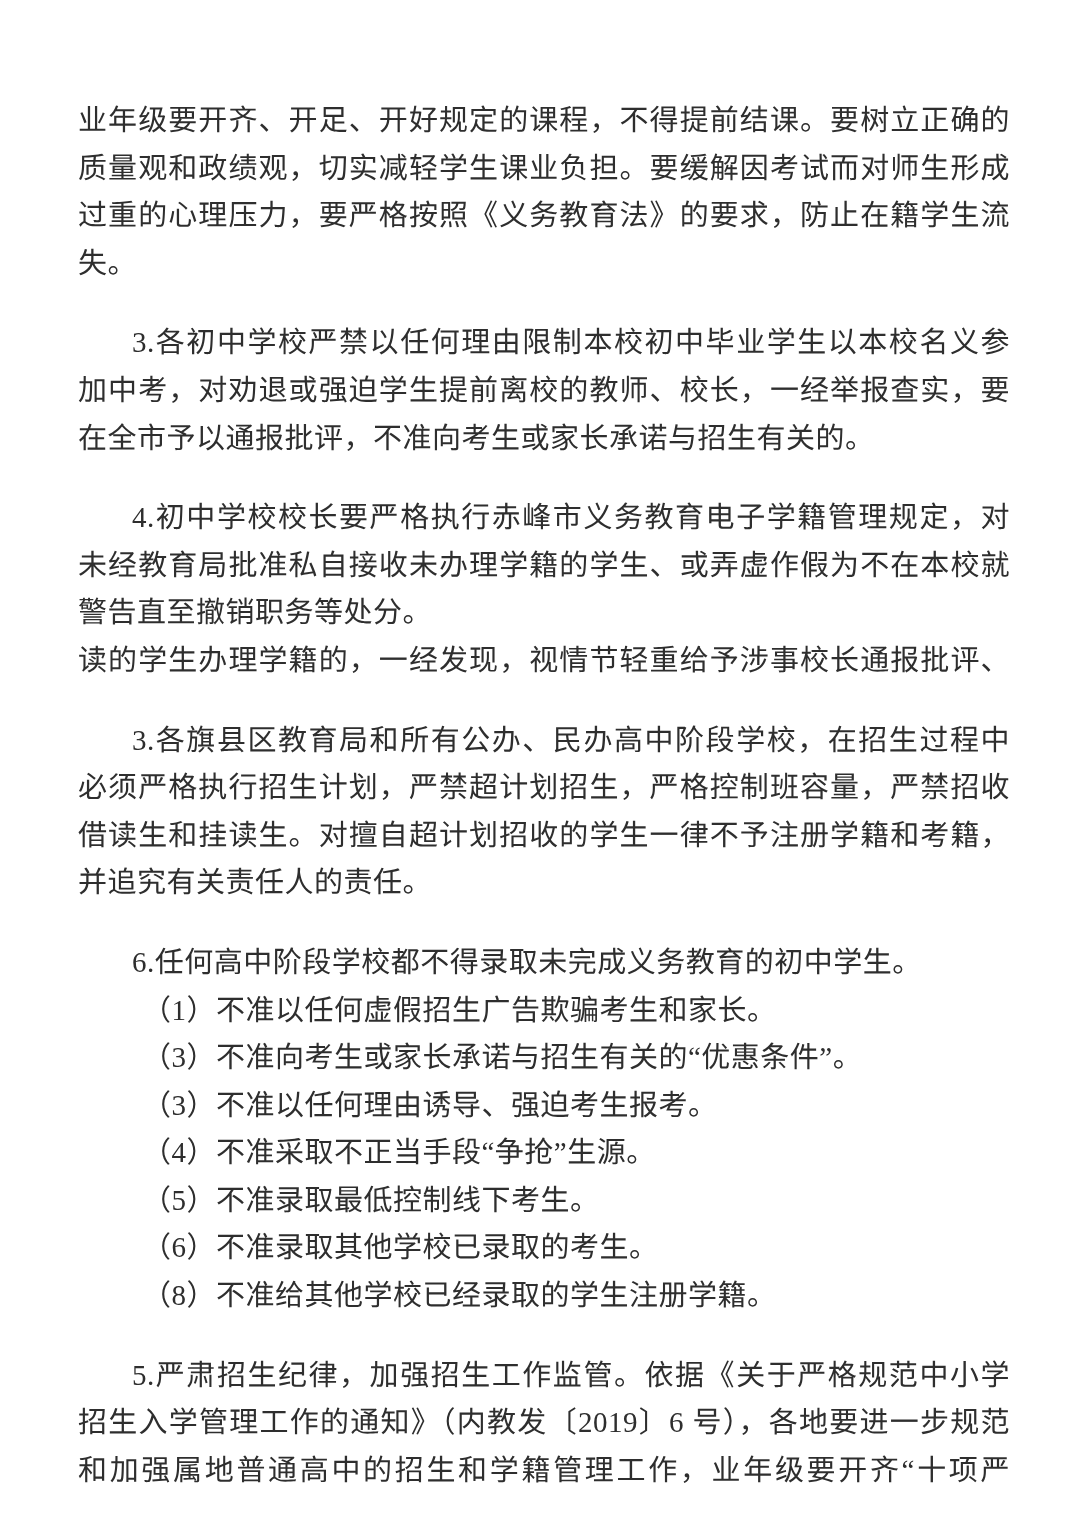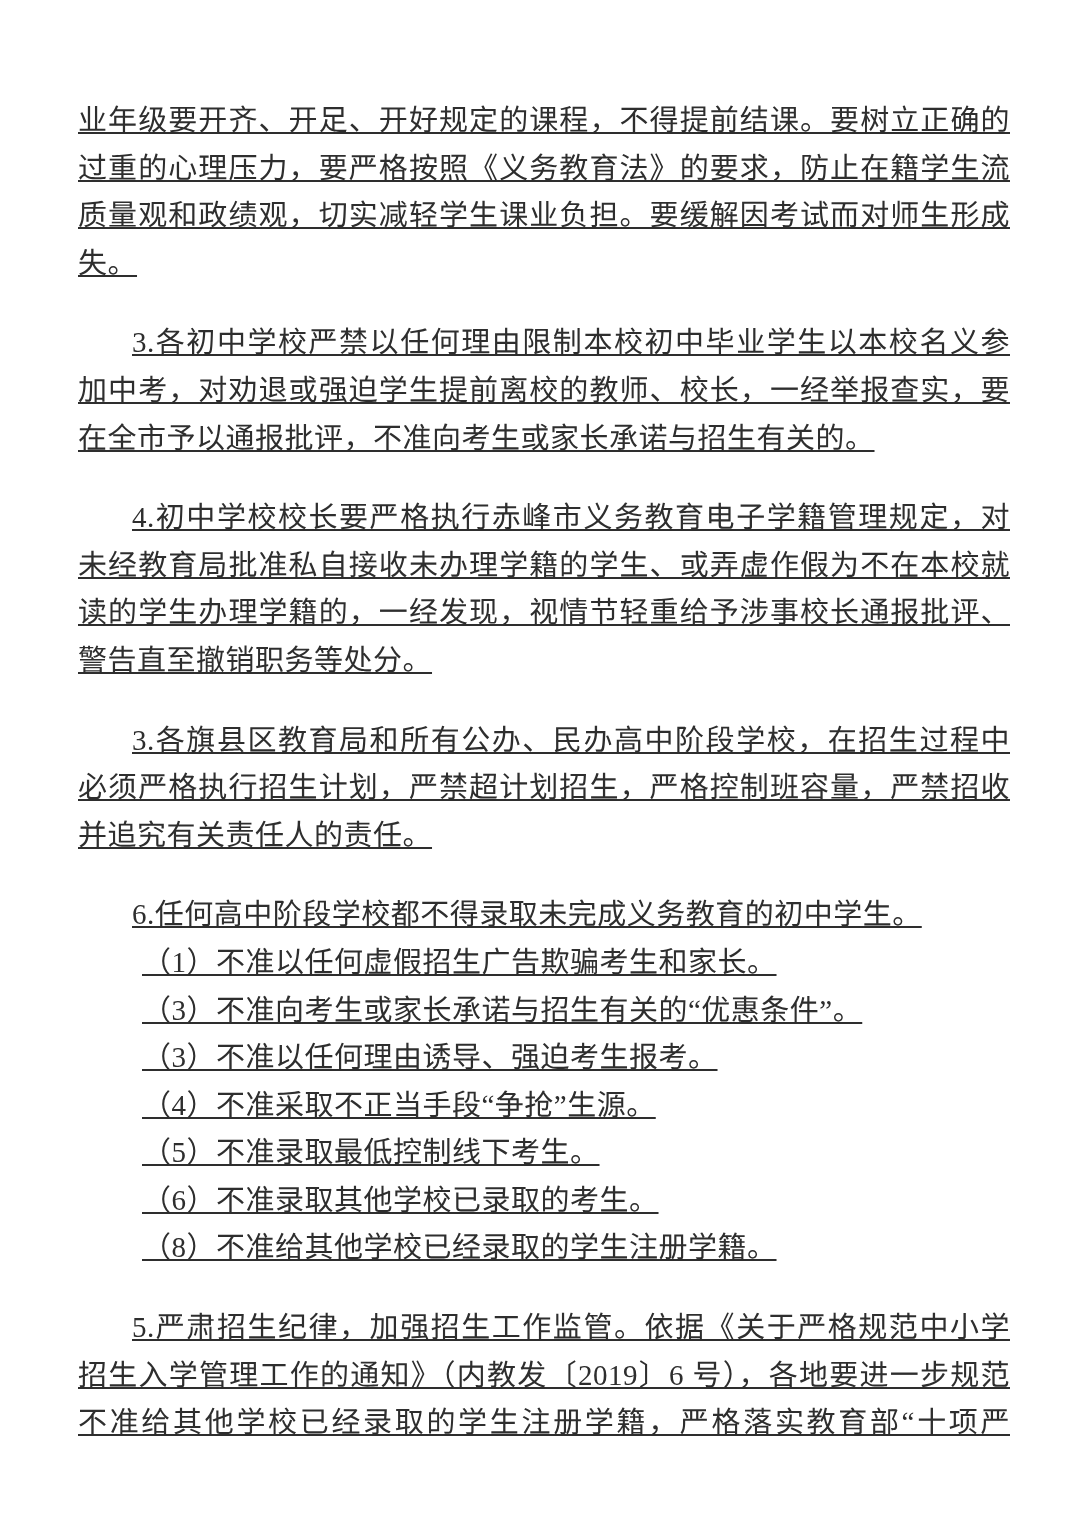--- a/index.html
+++ b/index.html
@@ -29,58 +29,58 @@
   }
   .line {
     height: 47.6px;
     line-height: 47.6px;
     overflow: hidden;
     text-align: justify;
     text-align-last: justify;
     text-justify: inter-character;
     letter-spacing: 0.5px;
     white-space: normal;
-    text-decoration: underline;
   }
   .line.end {
     text-align-last: left;
   }
   .para.item > .line.first {
     padding-left: 54px;
     margin-top: 32px;
   }
   .para.subitem > .line.first {
     padding-left: 64px;
   }
 </style>
 </head>
 <body>
 
 <div class="page" style="background: rgb(255, 255, 255);">
   <div class="doc" style="color: rgb(46, 46, 46);">
       <div class="para body">
         <div class="line first">业年级要开齐、开足、开好规定的课程，不得提前结课。要树立正确的</div>
+        <div class="line">质量观和政绩观，切实减轻学生课业负担。要缓解因考试而对师生形成</div>
         <div class="line">过重的心理压力，要严格按照《义务教育法》的要求，防止在籍学生流</div>
-        <div class="line">质量观和政绩观，切实减轻学生课业负担。要缓解因考试而对师生形成</div>
         <div class="line end">失。</div>
       </div>
       <div class="para item">
         <div class="line first">3.各初中学校严禁以任何理由限制本校初中毕业学生以本校名义参</div>
         <div class="line">加中考，对劝退或强迫学生提前离校的教师、校长，一经举报查实，要</div>
         <div class="line end">在全市予以通报批评，不准向考生或家长承诺与招生有关的。</div>
       </div>
       <div class="para item">
         <div class="line first">4.初中学校校长要严格执行赤峰市义务教育电子学籍管理规定，对</div>
         <div class="line">未经教育局批准私自接收未办理学籍的学生、或弄虚作假为不在本校就</div>
+        <div class="line end">警告直至撤销职务等处分。</div>
         <div class="line">读的学生办理学籍的，一经发现，视情节轻重给予涉事校长通报批评、</div>
-        <div class="line end">警告直至撤销职务等处分。</div>
       </div>
       <div class="para item">
         <div class="line first">3.各旗县区教育局和所有公办、民办高中阶段学校，在招生过程中</div>
         <div class="line">必须严格执行招生计划，严禁超计划招生，严格控制班容量，严禁招收</div>
+        <div class="line">借读生和挂读生。对擅自超计划招收的学生一律不予注册学籍和考籍，</div>
         <div class="line end">并追究有关责任人的责任。</div>
       </div>
       <div class="para item">
         <div class="line first end">6.任何高中阶段学校都不得录取未完成义务教育的初中学生。</div>
       </div>
       <div class="para subitem">
         <div class="line first end">（1）不准以任何虚假招生广告欺骗考生和家长。</div>
       </div>
       <div class="para subitem">
         <div class="line first end">（3）不准向考生或家长承诺与招生有关的“优惠条件”。</div>
@@ -96,16 +96,16 @@
       </div>
       <div class="para subitem">
         <div class="line first end">（6）不准录取其他学校已录取的考生。</div>
       </div>
       <div class="para subitem">
         <div class="line first end">（8）不准给其他学校已经录取的学生注册学籍。</div>
       </div>
       <div class="para item">
         <div class="line first">5.严肃招生纪律，加强招生工作监管。依据《关于严格规范中小学</div>
         <div class="line">招生入学管理工作的通知》（内教发〔2019〕6 号），各地要进一步规范</div>
-        <div class="line">不准给其他学校已经录取的学生注册学籍，严格落实教育部“十项严</div>
+        <div class="line">和加强属地普通高中的招生和学籍管理工作，业年级要开齐“十项严</div>
       </div>
     </div>
 </div>
 
 </body></html>

